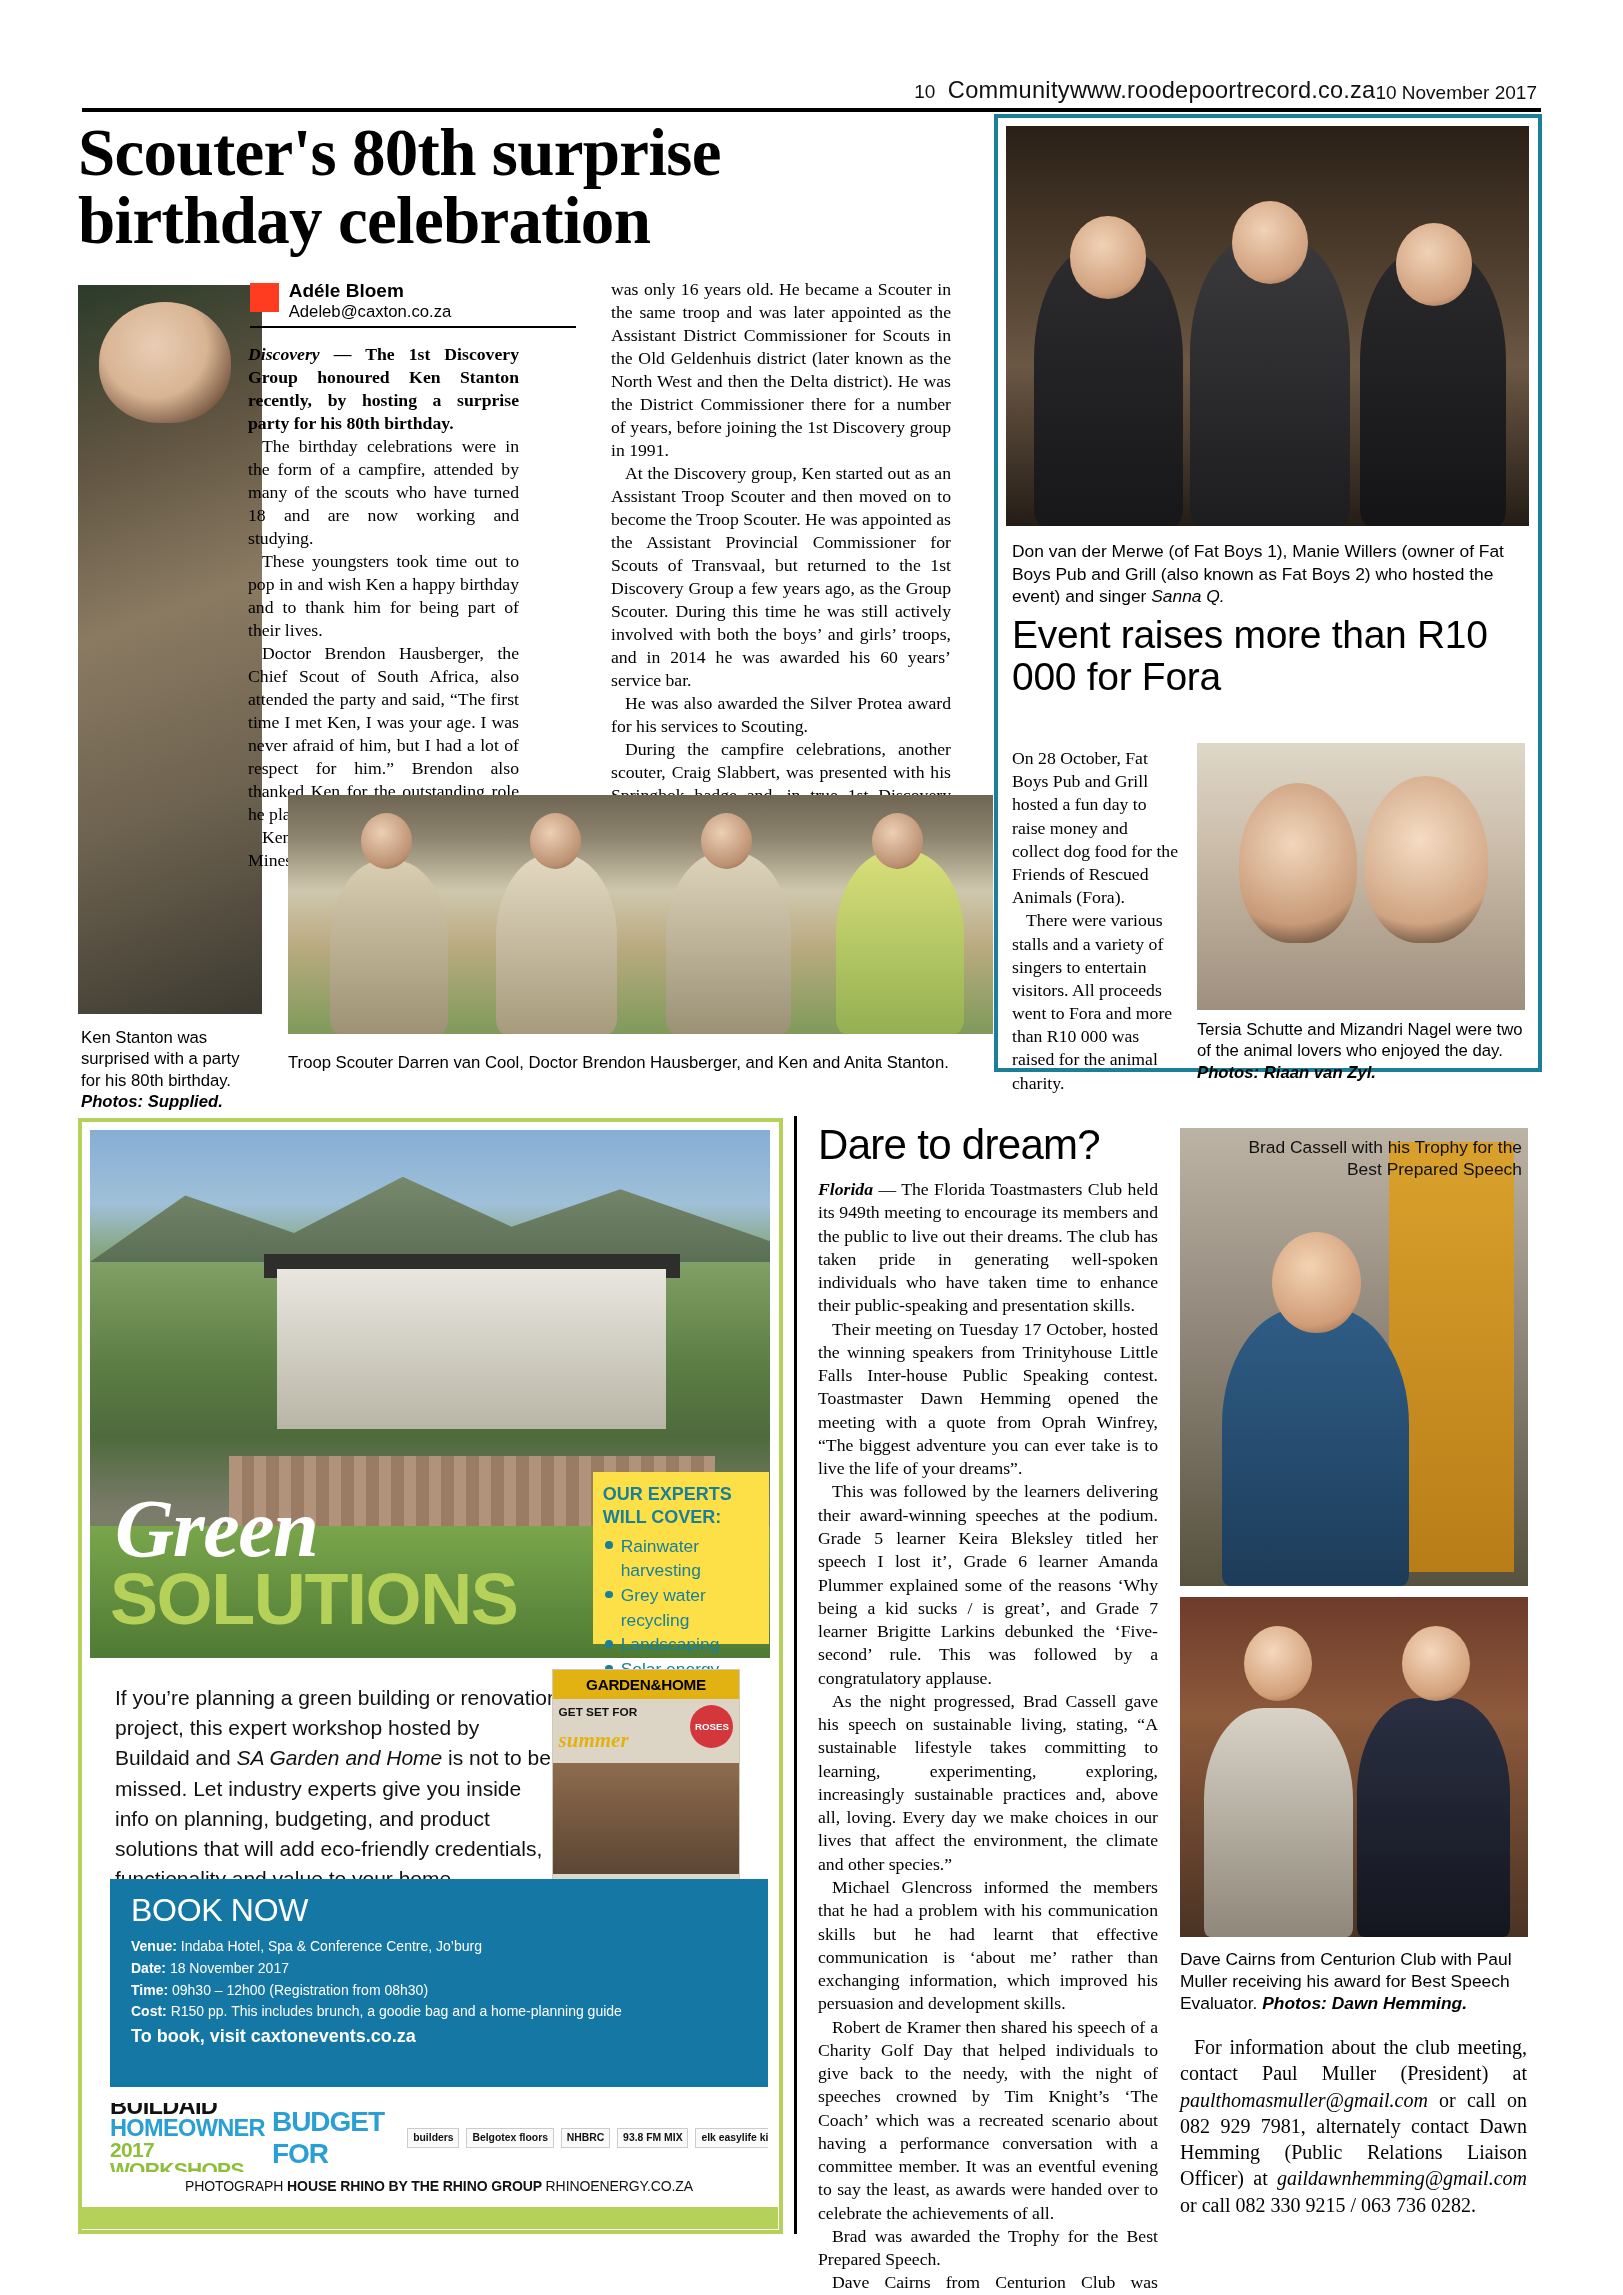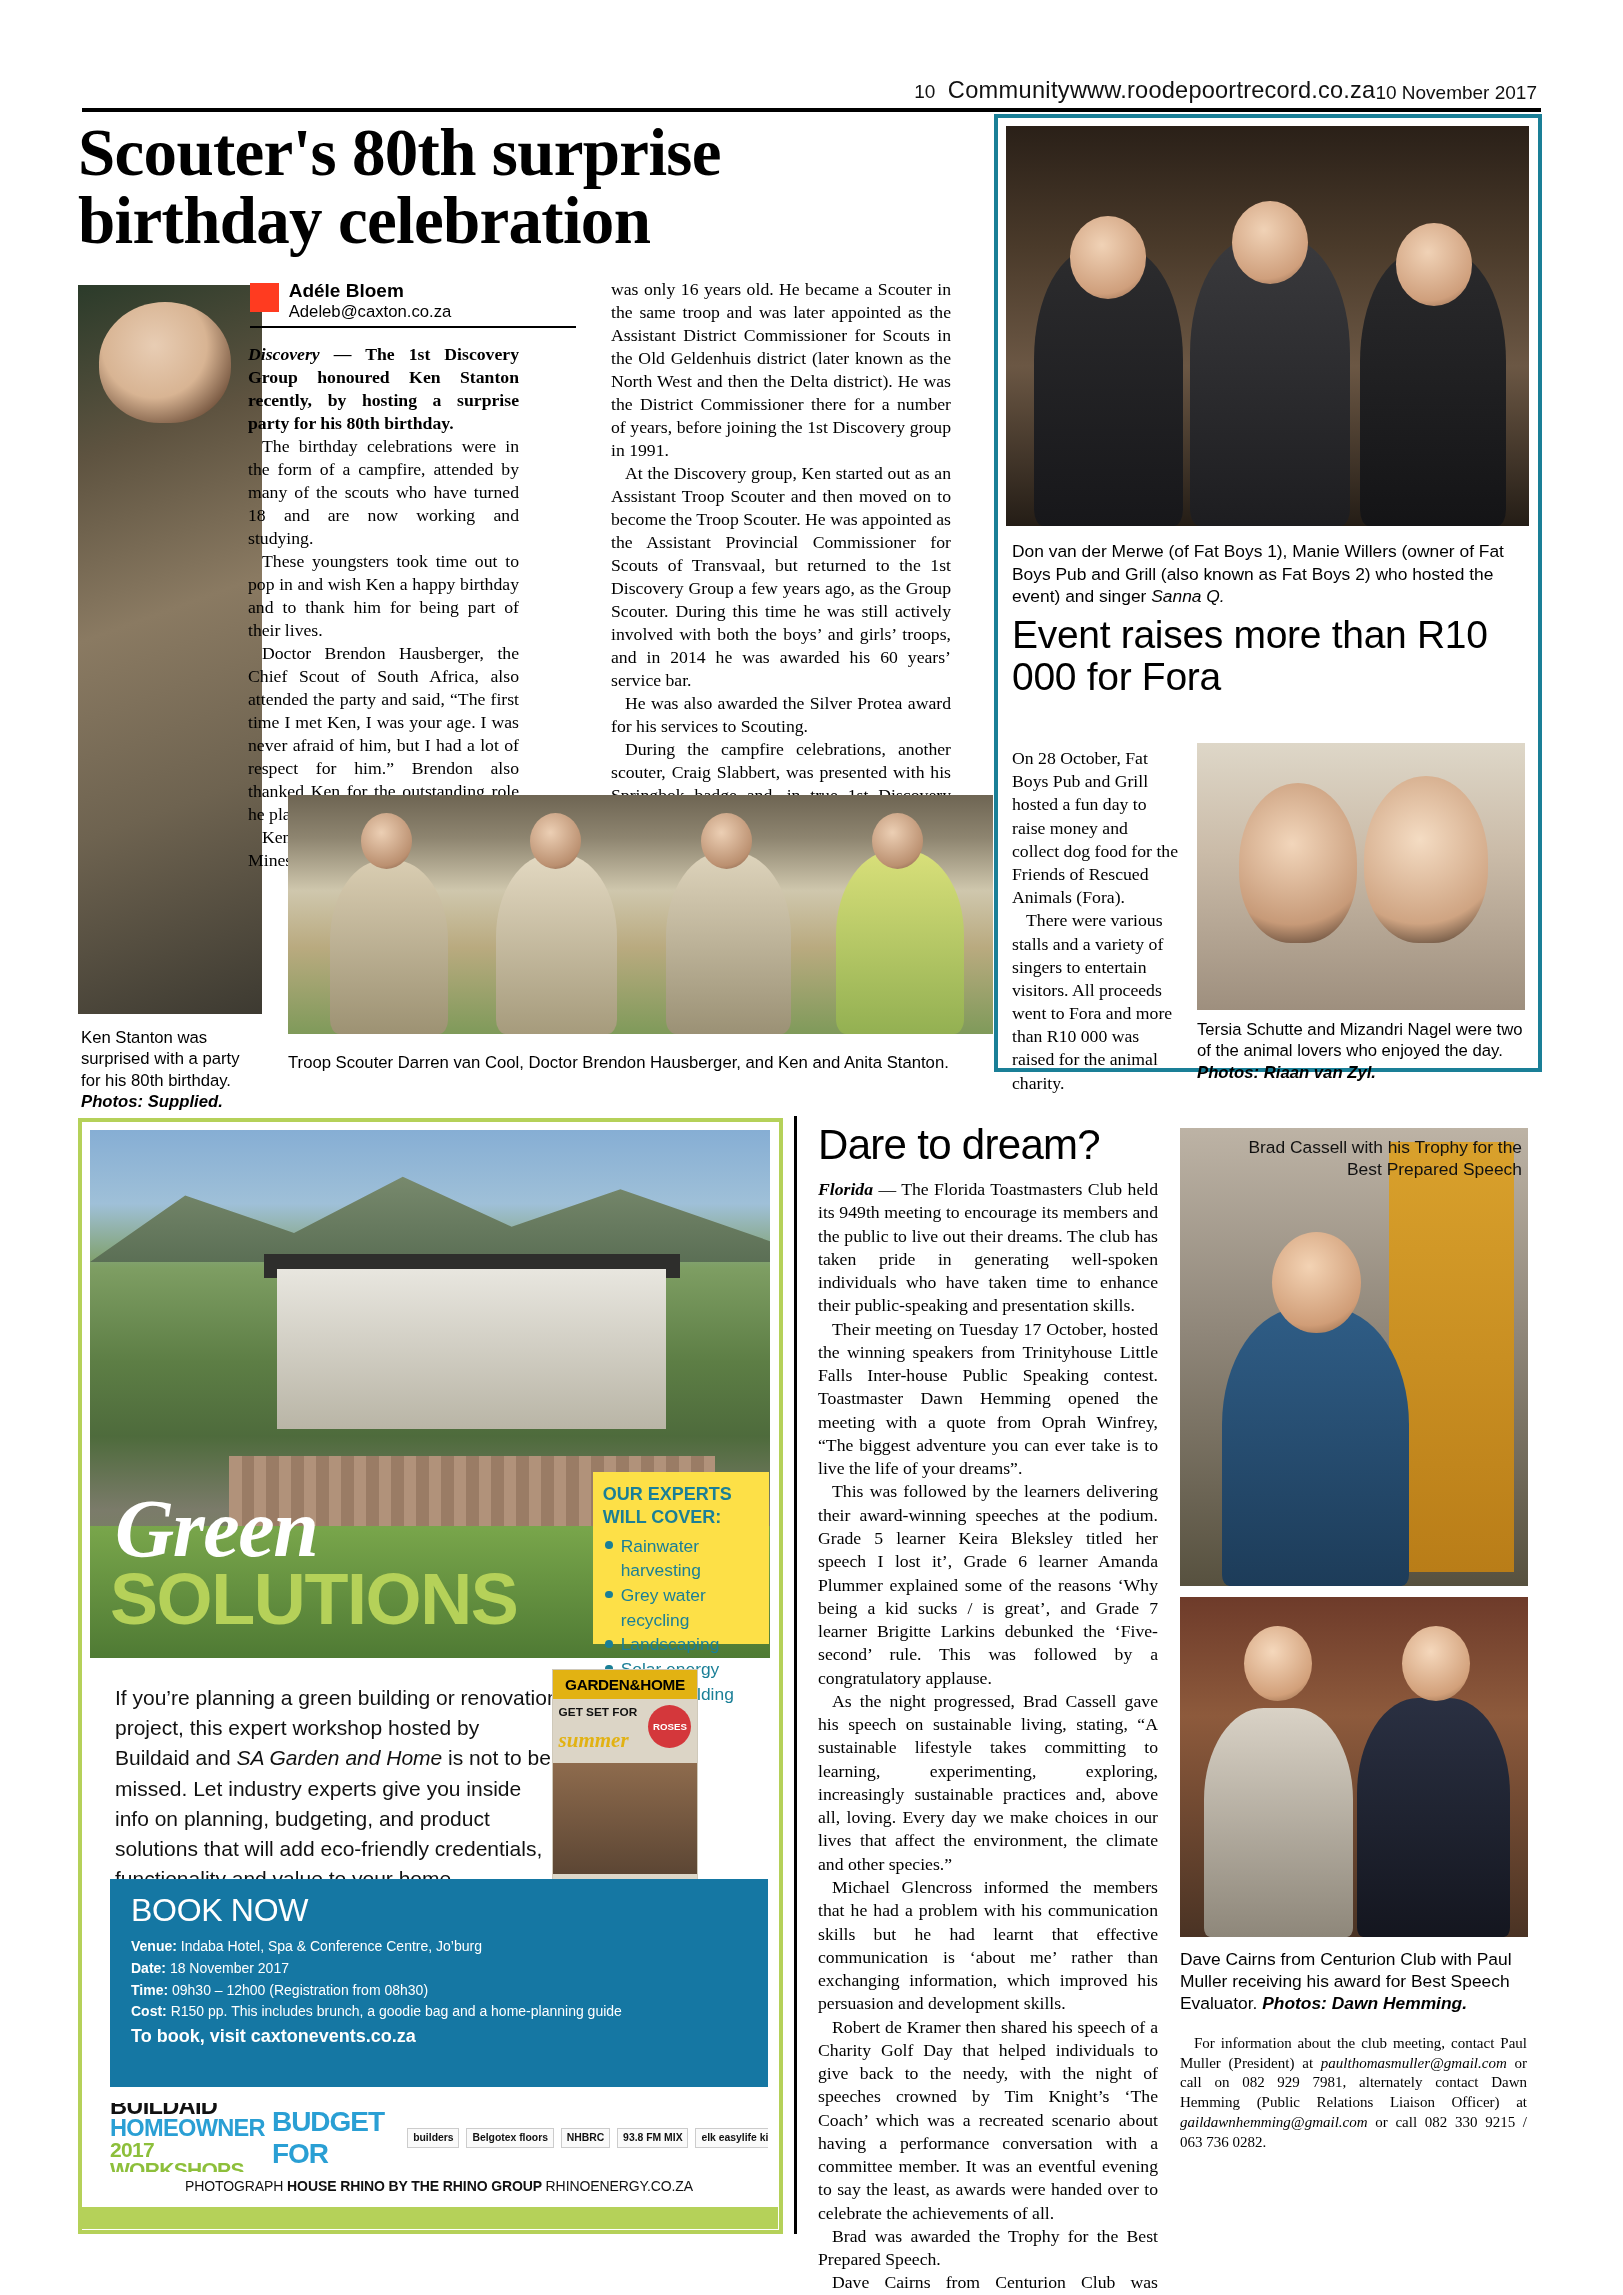--- a/index.html
+++ b/index.html
@@ -149,21 +149,21 @@
   .dd-col {
     position:absolute; left:818px; top:1178px; width:340px;
     font-size:17.7px; line-height:1.315; text-align:justify; color:#000;
   }
   .dd-col p { margin:0; text-indent:14px; }
   .dd-col p.first { text-indent:0; }
   .dd-col .loc { font-weight:bold; font-style:italic; }
 
   .dd-right {
     position:absolute; left:1180px; top:2034px; width:347px;
-    font-size:15px; line-height:1.315; text-align:justify; color:#000;
+    font-size:20px; line-height:1.315; text-align:justify; color:#000;
   }
   .dd-right p { margin:0; text-indent:14px; }
   .dd-right i { font-style:italic; }
 
   .brad-photo {
     position:absolute; left:1180px; top:1128px; width:348px; height:458px;
     background:linear-gradient(180deg,#bdb3a5 0%, #8f8679 45%, #57513f 100%);
     overflow:hidden;
   }
   .brad-photo .torso{ position:absolute; left:42px; bottom:0; width:187px; height:278px;
@@ -245,21 +245,21 @@
     border-radius:50%; background:#1a7f97;
   }
 
   .ad-body {
     position:absolute; left:115px; top:1683px; width:444px;
     font-family:"Liberation Sans", sans-serif; font-size:21px; line-height:1.44; color:#111;
   }
   .ad-body i { font-style:italic; }
 
   .mag-cover {
-    position:absolute; left:552px; top:1669px; width:146px; height:250px;
+    position:absolute; left:552px; top:1669px; width:188px; height:250px;
     background:linear-gradient(180deg,#f2efe6 0%,#d8d2c3 100%);
     border:1.4px solid #cfc9ba; overflow:hidden;padding-left:45px;
   }
   .mag-cover .mast{ position:absolute; left:0; top:0; width:100%; height:29px;
      background:#e2b212; color:#000; font-family:"Liberation Sans",sans-serif;
      font-weight:bold; font-size:15.3px; line-height:29px; text-align:center; letter-spacing:-0.3px;}
   .mag-cover .band{ position:absolute; left:0; top:29px; width:100%; height:64px;
      background:#dcd5c6; }
   .mag-cover .ph{ position:absolute; left:0; top:93px; width:100%; height:111px;
      background:linear-gradient(180deg,#8e6b4d,#5c4634); }

